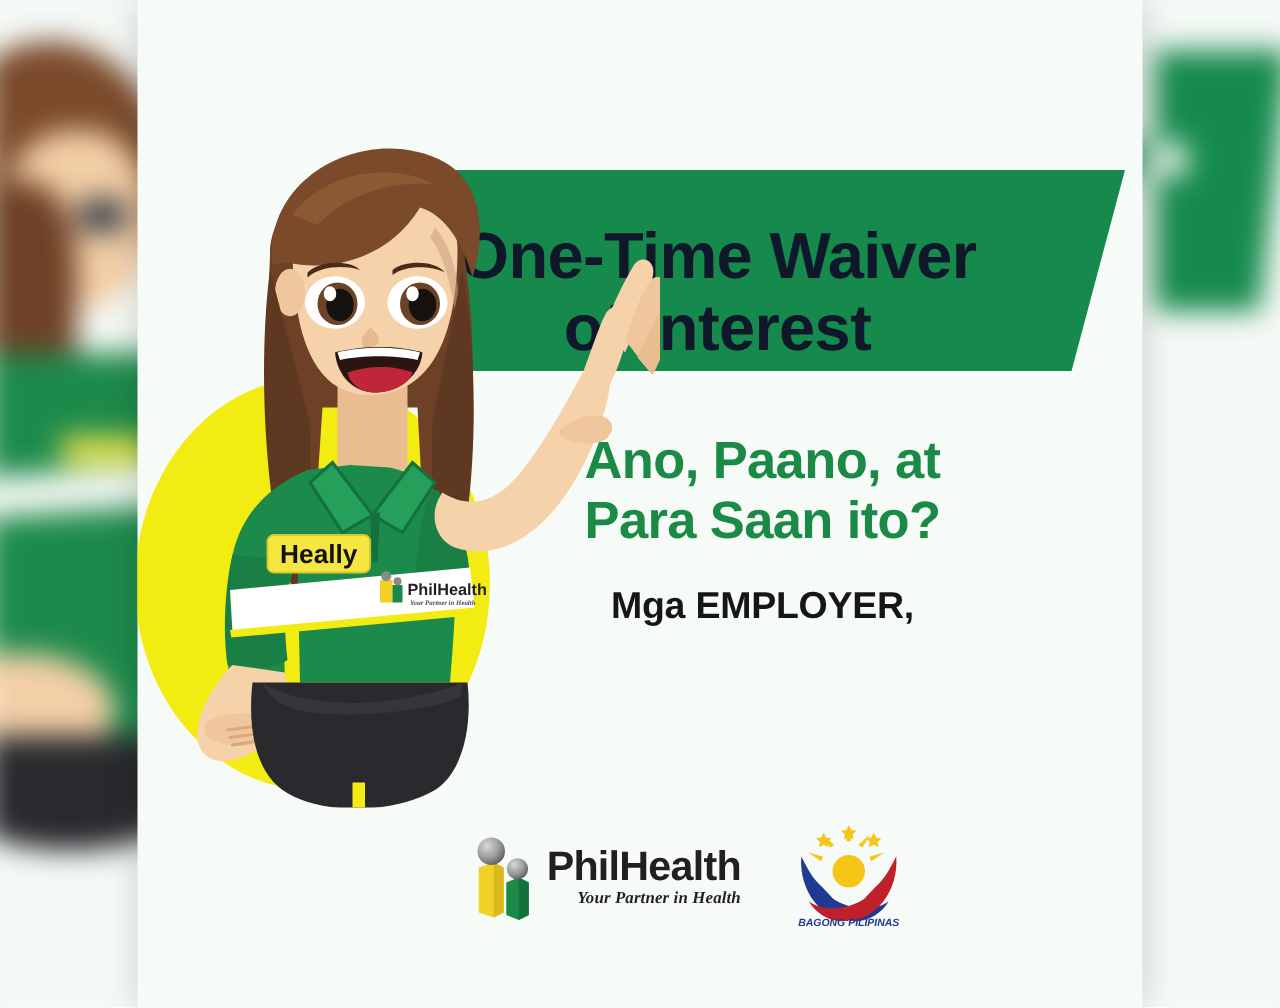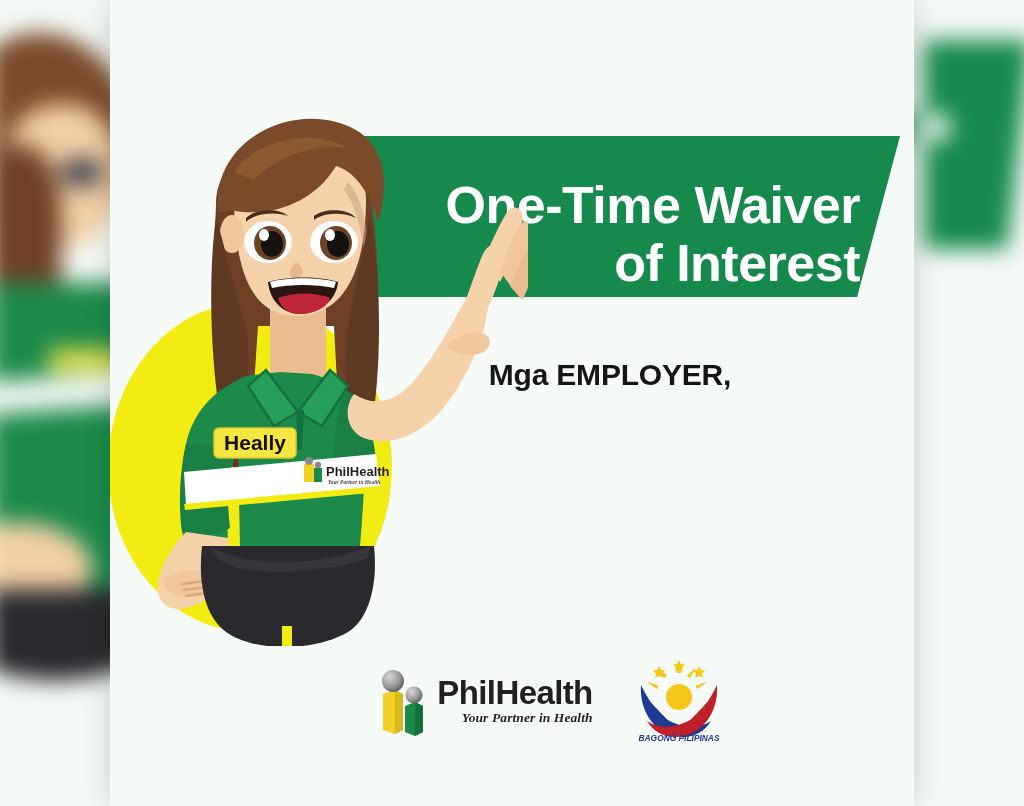--- a/index.html
+++ b/index.html
@@ -160,23 +160,23 @@
     background: #168a4c;
     clip-path: polygon(0 0, 100% 0, 93% 100%, 0 100%);
     z-index: 4;
   }
   .banner-text {
     position: absolute;
     left: 0; top: 0;
     width: 572px; height: 196px;
     display: flex;
     flex-direction: column;
-    align-items: flex-end;
+    align-items: center;
     justify-content: center;
-    color: #ffffff;
+    color: #0f172a;
     font-weight: 700;
     font-size: 52px;
     line-height: 1.08;
     letter-spacing: -0.5px;
     text-align: center;
   }
   .banner-text .l2 { margin-top: 2px; }
 
   
   .copy {
@@ -187,21 +187,21 @@
     z-index: 5;
   }
   .headline {
     color: #1b8a46;
     font-weight: 700;
     font-size: 42px;
     line-height: 1.14;
     letter-spacing: -0.5px;
   }
   .subline {
-    margin-top: 12px;
+    margin-top: 26px;
     color: #16161a;
     font-weight: 600;
     font-size: 30px;
     line-height: 1.26;
     letter-spacing: -0.2px;
   }
   .subline b { font-weight: 800; }
 
   
   .logos {
@@ -278,20 +278,24 @@
     <div class="yellow-circle"></div>
 
     <div class="banner">
       <div class="banner-text">
         <span class="l1">One-Time Waiver</span>
         <span class="l2">of Interest</span>
       </div>
     </div>
 
     <div class="copy">
+      <div class="headline">
+        <div>Ano, Paano, at</div>
+        <div>Para Saan ito?</div>
+      </div>
       <div class="subline">
         <div><span>Mga </span><b>EMPLOYER</b><span>,</span></div>
       </div>
     </div>
 
     <div class="character">
       <svg viewBox="0 0 430 570" xmlns="http://www.w3.org/2000/svg">
 
         <path d="M118 128 C118 48, 262 40, 272 118 C284 190, 282 268, 272 330 C266 372, 254 392, 244 400 L236 250 L160 250 L150 400 C136 386, 126 352, 122 312 C114 244, 116 180, 118 128 Z" fill="#6e4126"></path>
 

